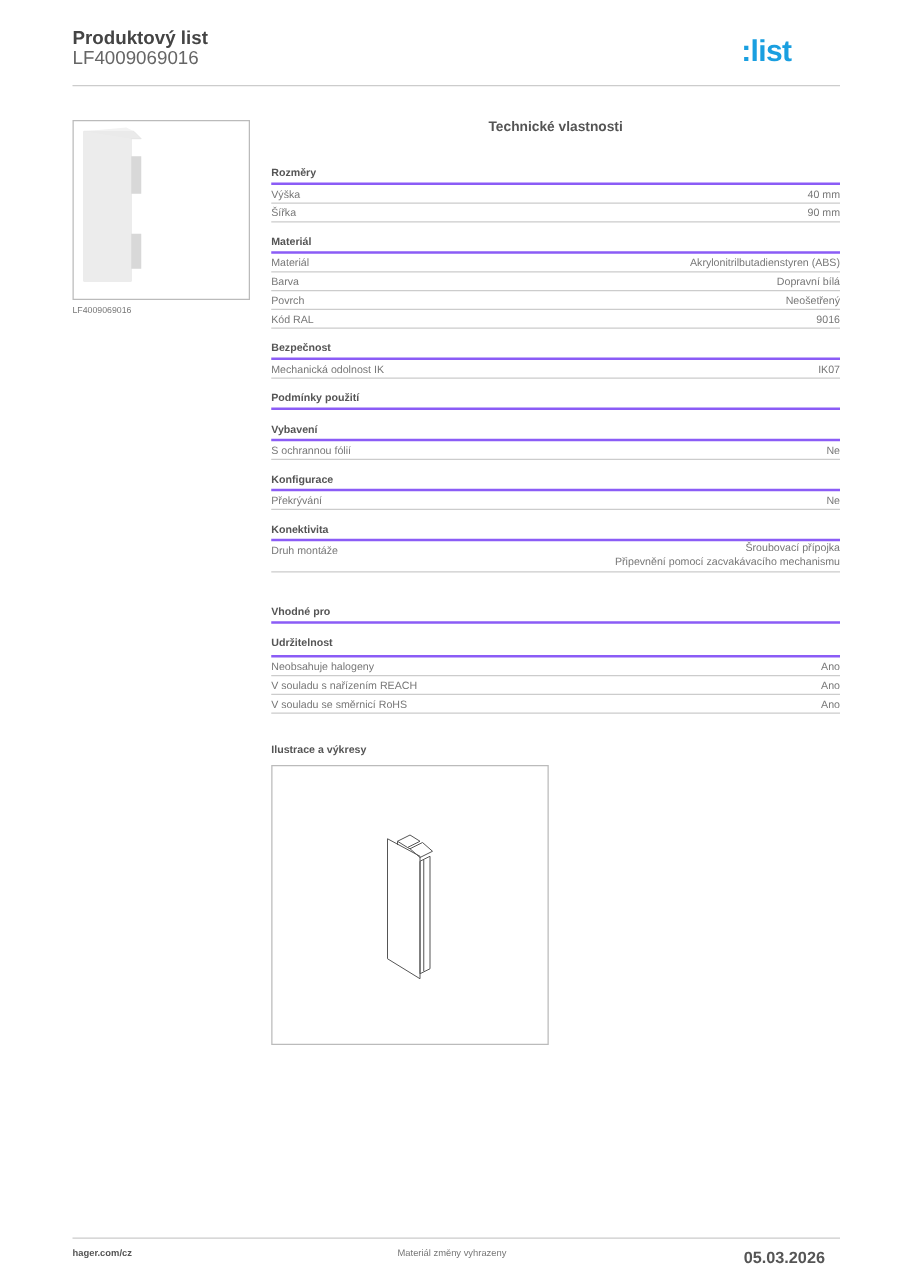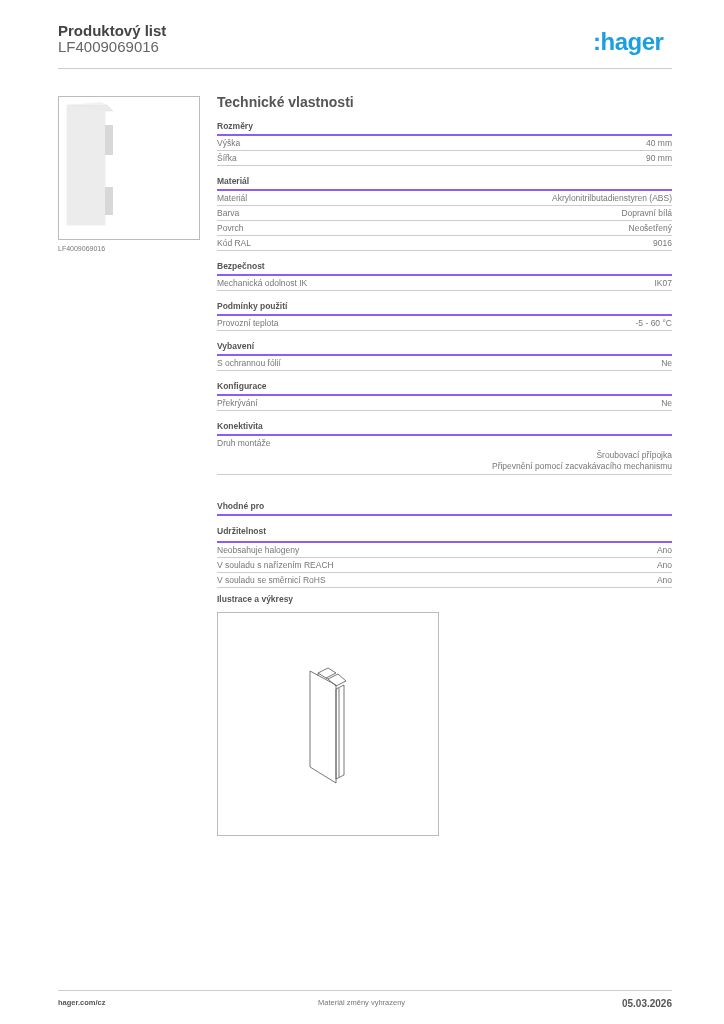--- a/index.html
+++ b/index.html
@@ -4,40 +4,40 @@
 <style>
   html, body { margin:0; padding:0; background:#fff; }
   body { width:724px; height:1024px; position:relative; font-family:"Liberation Sans", sans-serif; color:#555; overflow:hidden; }
   .header-title { position:absolute; left:58px; top:22px; font-size:15px; font-weight:bold; color:#444; }
   .header-code { position:absolute; left:58px; top:38px; font-size:15px; color:#666; }
   .logo { position:absolute; left:593px; top:28px; font-size:24px; font-weight:bold; color:#1a9fe0; letter-spacing:-0.5px; }
   .hr-top { position:absolute; left:58px; top:68px; width:614px; height:1px; background:#ccc; }
   .thumb { position:absolute; left:58px; top:96px; width:142px; height:144px; border:1px solid #bbb; box-sizing:border-box; }
   .thumb-caption { position:absolute; left:58px; top:245px; font-size:7px; color:#777; }
   .content { position:absolute; left:217px; top:96px; width:455px; }
-  .main-heading { font-size:14px; font-weight:bold; color:#555; height:14px; line-height:12px; margin-bottom:11px; }
+  .main-heading { font-size:11px; font-weight:bold; color:#555; height:14px; line-height:12px; margin-bottom:23px;text-align:center; }
   .section { margin-bottom:10px; }
   .sec-title { font-size:8.5px; font-weight:bold; color:#555; height:11px; line-height:11px; padding-bottom:2px; border-bottom:2px solid #8b5cf6; }
   .row { display:flex; justify-content:space-between; font-size:8.5px; color:#777; border-bottom:1px solid #ccc; min-height:14px; line-height:14px; }
   .row .val { text-align:right; }
   .val-line { display:block; line-height:11px; }
-  .row.multi { padding-bottom:2px;flex-direction:column; }
+  .row.multi { padding-bottom:2px; }
   .ill-title { position:absolute; left:217px; top:594px; font-size:8.5px; font-weight:bold; color:#555;text-align:center; }
   .ill-box { position:absolute; left:217px; top:612px; width:222px; height:224px; border:1px solid #bbb; box-sizing:border-box; }
   .hr-foot { position:absolute; left:58px; top:990px; width:614px; height:1px; background:#ccc; }
   .foot-left { position:absolute; left:58px; top:998px; font-size:7.5px; font-weight:bold; color:#555; }
   .foot-mid { position:absolute; left:318px; top:998px; font-size:7.5px; color:#777; }
-  .foot-right { position:absolute; right:52px; top:998px; font-size:10px; font-weight:bold; color:#555;text-align:right; }
+  .foot-right { position:absolute; right:64px; top:998px; font-size:13px; font-weight:bold; color:#555;text-align:right; }
 </style>
 </head>
 <body>
 
 <div class="header-title">Produktový list</div>
 <div class="header-code">LF4009069016</div>
-<div class="logo">:hager</div>
+<div class="logo">:list</div>
 <div class="hr-top"></div>
 
 <div class="thumb">
   <svg width="140" height="142" viewBox="0 0 140 142">
     <polygon points="8,8 48,8 54,14 46,14 46,128 8,128" fill="#eaeaea" stroke="#ddd" stroke-width="0.5"></polygon>
     <polygon points="46,14 46,128 8,128 8,8" fill="#ececec"></polygon>
     <rect x="46" y="28" width="8" height="30" fill="#d8d8d8"></rect>
     <rect x="46" y="90" width="8" height="28" fill="#d8d8d8"></rect>
     <polygon points="8,8 42,5 52,10 48,8" fill="#f2f2f2"></polygon>
   </svg>
@@ -82,24 +82,20 @@
   <div class="section">
     <div class="sec-title">Bezpečnost</div>
     <div class="row">
         <span>Mechanická odolnost IK</span>
         <span class="val">IK07</span>
       </div>
   </div>
 
   <div class="section">
     <div class="sec-title">Podmínky použití</div>
-    <div class="row">
-        <span>Provozní teplota</span>
-        <span class="val">-5 - 60 °C</span>
-      </div>
   </div>
 
   <div class="section">
     <div class="sec-title">Vybavení</div>
     <div class="row">
         <span>S ochrannou fólií</span>
         <span class="val">Ne</span>
       </div>
   </div>
 

